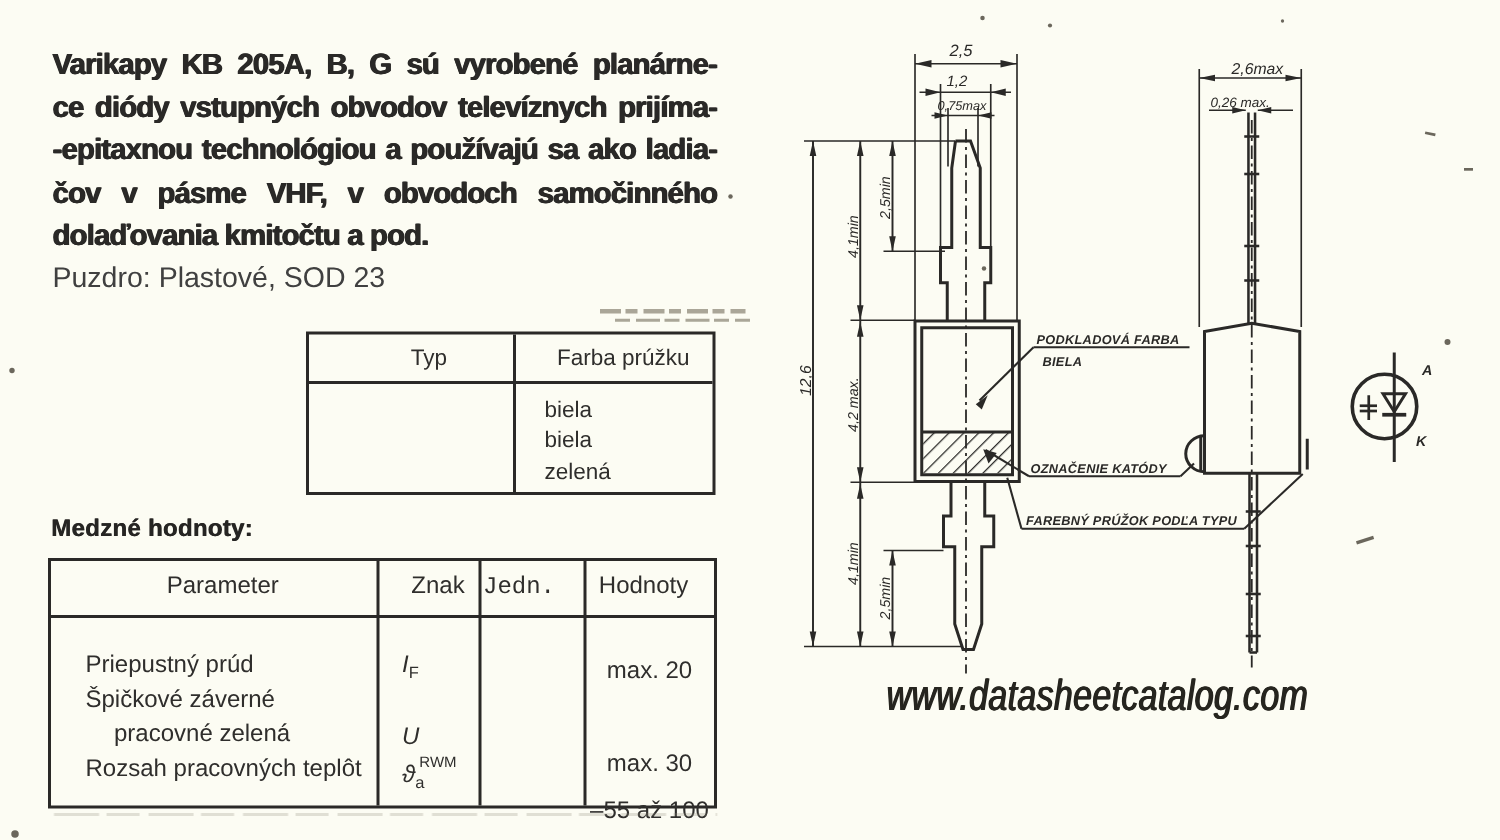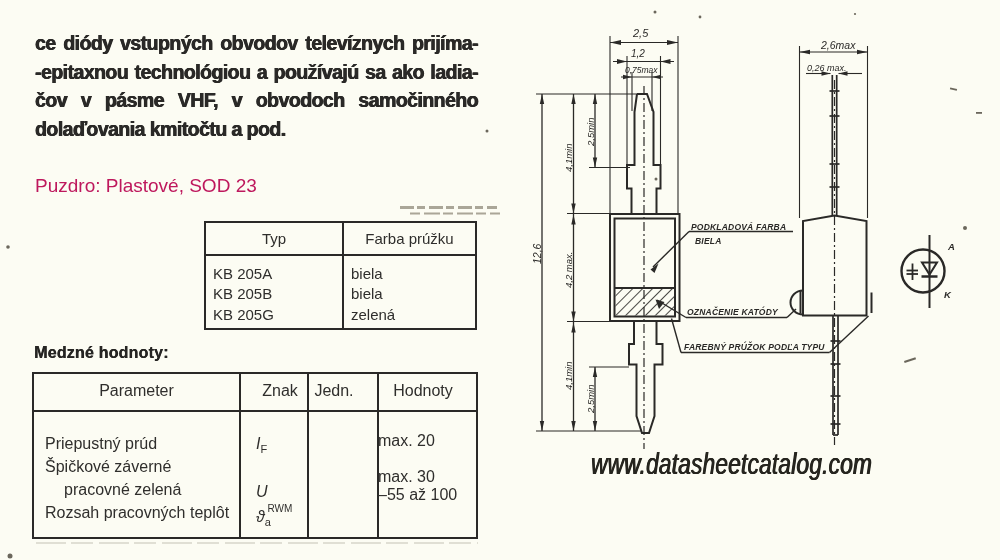--- a/index.html
+++ b/index.html
@@ -2,80 +2,80 @@
 <html><head>
 <meta charset="utf-8">
 <style>
   html,body{margin:0;padding:0;}
   body{width:1000px;height:560px;overflow:hidden;background:#fcfcf3;
        font-family:"Liberation Sans",sans-serif;color:#232220;}
   #page{position:relative;width:1000px;height:560px;}
   .para{position:absolute;left:35px;top:29px;width:443px;
         font-weight:bold;font-size:19.5px;line-height:28.5px;color:#2a2927;letter-spacing:-0.55px;text-shadow:0.5px 0 0 #2a2927,-0.3px 0 0 #2a2927;}
   .jl{text-align:justify;text-align-last:justify;}
-  .puzdro{position:absolute;left:35px;top:175px;font-size:19px;color:#be185d;}
+  .puzdro{position:absolute;left:35px;top:175px;font-size:19px;color:#404040;}
   .t1{position:absolute;left:204px;top:221px;width:269px;height:105px;
       border:2px solid #2a2927;font-size:15px;color:#2f2e2c;}
   .t1 .hdr{position:absolute;top:0;left:0;right:0;height:31px;border-bottom:2px solid #2a2927;}
   .t1 .vdiv{position:absolute;top:0;bottom:0;left:136px;width:2px;background:#2a2927;}
   .medzne{position:absolute;left:34px;top:344px;font-weight:bold;font-size:16px;color:#262523;letter-spacing:0.2px;text-shadow:0.4px 0 0 #262523;}
   .t2{position:absolute;left:32px;top:372px;width:442px;height:163px;
       border:2px solid #2a2927;font-size:16px;color:#2f2e2c;}
   .t2 .hdr{position:absolute;top:0;left:0;right:0;height:36px;border-bottom:2px solid #2a2927;}
-  .abs{position:absolute;}
+  .abs{position:absolute;margin-left:12px;}
   svg{position:absolute;left:0;top:0;}
   .www{position:absolute;left:591px;top:448px;font-style:italic;font-size:29px;color:#26251f;text-shadow:0.7px 0 0 #26251f,-0.4px 0 0 #26251f;}
   .www span{display:inline-block;transform:scaleX(0.78);transform-origin:0 50%;letter-spacing:0.3px;}
 </style>
 </head>
 <body>
 <div id="page">
 
   <div class="para">
+    <div class="jl">Varikapy KB&nbsp;205A, B, G sú vyrobené planárne-</div>
     <div class="jl">ce diódy vstupných obvodov televíznych prijíma-</div>
     <div class="jl">-epitaxnou technológiou a používajú sa ako ladia-</div>
     <div class="jl">čov v pásme VHF, v obvodoch samočinného</div>
     <div>dolaďovania kmitočtu a pod.</div>
   </div>
 
   <div class="puzdro">Puzdro: Plastové, SOD 23</div>
 
   <div class="t1">
     <div class="hdr"></div>
     <div class="vdiv"></div>
 
     <div class="abs" style="left:0;width:136px;top:7px;text-align:center;">Typ</div>
 
     <div class="abs" style="left:138px;right:0;top:7px;text-align:center;">Farba prúžku</div>
 
-    <div class="abs" style="left:7px;top:40.5px;line-height:20.7px;">KB 205A<br>KB 205B<br>KB 205G</div>
 
     <div class="abs" style="left:145px;top:40.5px;line-height:20.7px;">biela<br>biela<br>zelená</div>
   </div>
 
   <div class="medzne">Medzné hodnoty:</div>
 
   <div class="t2">
     <div class="hdr"></div>
 
     <div class="abs" style="top:0;bottom:0;left:205px;width:2px;background:#2a2927;"></div>
     <div class="abs" style="top:0;bottom:0;left:272.5px;width:2px;background:#2a2927;"></div>
     <div class="abs" style="top:0;bottom:0;left:342.5px;width:2px;background:#2a2927;"></div>
 
     <div class="abs" style="left:0;width:205px;top:8px;text-align:center;">Parameter</div>
     <div class="abs" style="left:207px;width:78px;top:8px;text-align:center;">Znak</div>
-    <div class="abs" style="left:274px;width:52px;top:8px;text-align:center;">Jedn.</div>
+    <div class="abs" style="left:274px;width:52px;top:8px;text-align:center;font-family:Liberation Mono, monospace;">Jedn.</div>
     <div class="abs" style="left:336px;right:0;top:8px;text-align:center;">Hodnoty</div>
 
     <div class="abs" style="left:11px;top:58px;line-height:23.1px;white-space:nowrap;">Priepustný prúd<br>Špičkové záverné<br><span style="padding-left:19px;">pracovné zelená</span><br>Rozsah pracovných teplôt</div>
 
     <div class="abs" style="left:222px;top:58px;line-height:23.1px;"><i>I</i><span style="font-size:11px;position:relative;top:3.5px;">F</span><br><br><i>U</i><span style="font-size:10px;position:relative;top:15px;">RWM</span><br><i>ϑ</i><span style="font-size:11px;position:relative;top:3.5px;">a</span></div>
 
 
-    <div class="abs" style="left:344px;right:0;top:58px;line-height:18px;white-space:nowrap;">max. 20<br><br>max. 30<br>–55 až 100</div>
+    <div class="abs" style="left:344px;right:0;top:58px;line-height:31px;text-align:center;white-space:nowrap;">max. 20<br><br>max. 30<br>–55 až 100</div>
   </div>
 
   <div class="www"><span>www.datasheetcatalog.com</span></div>
 
   <svg width="1000" height="560" viewBox="0 0 1000 560" fill="none" stroke="#2a2927" stroke-width="2" font-family="Liberation Sans" font-style="italic">
     <defs>
       <pattern id="hat" width="7" height="7" patternUnits="userSpaceOnUse" patternTransform="rotate(45)">
         <line x1="0" y1="0" x2="0" y2="7" stroke="#2a2927" stroke-width="1.7"></line>
       </pattern>
     </defs>

